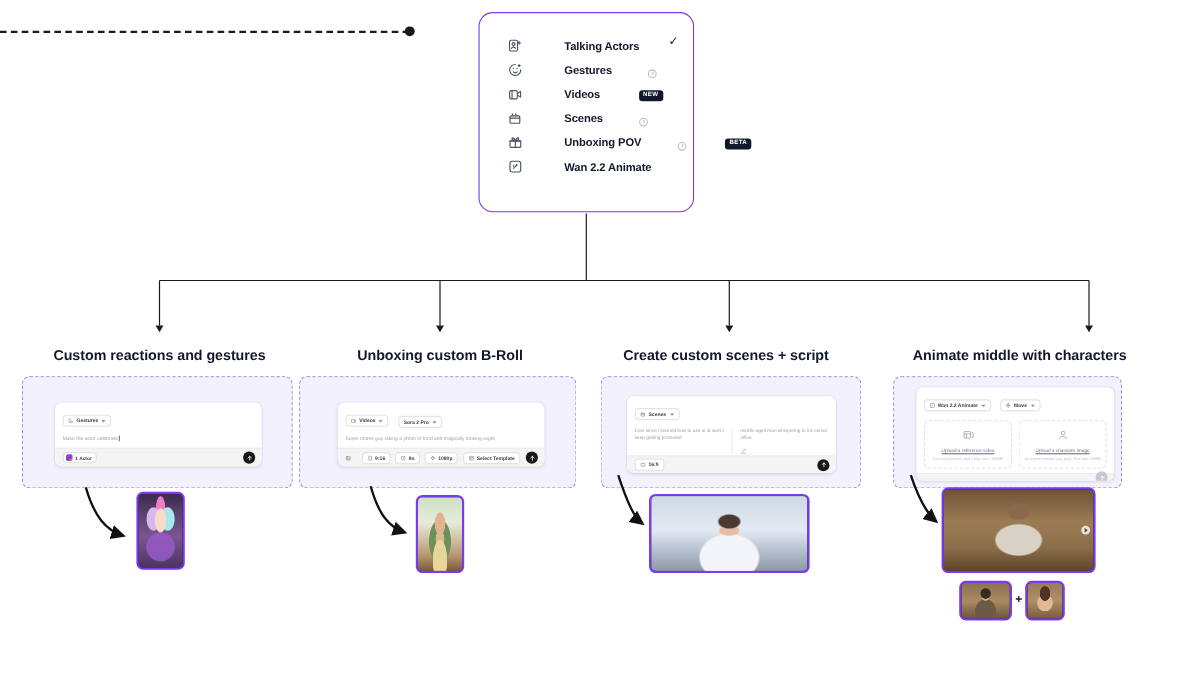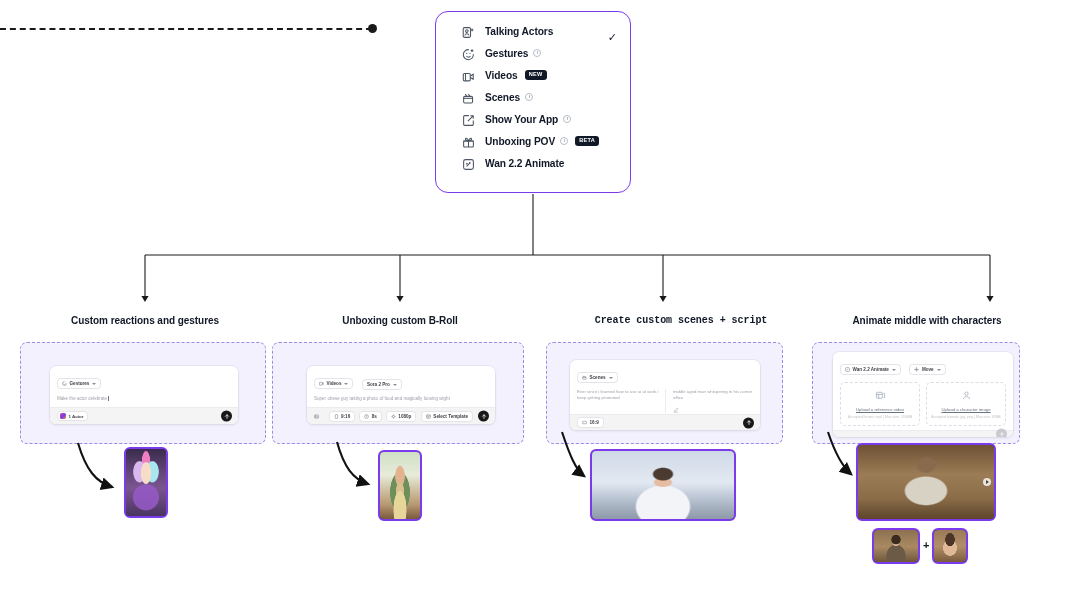--- a/index.html
+++ b/index.html
@@ -24,24 +24,25 @@
   
   .menu-panel {
     position: absolute; left: 435px; top: 11px;
     width: 196px; height: 182px;
     background: #fff;
     border: 1.6px solid #7c3aed;
     border-radius: 13px;
     padding: 14px 0 12px 0;
   }
   .menu-item {
-    display: flex; align-items: flex-start;
+    display: flex; align-items: flex-end;
     height: 22px; margin-bottom: 0px;
     padding: 0 14px 0 26px;
     position: relative;
+    gap: 28px;
   }
   .menu-item + .menu-item { margin-top: 0; }
   .mi-icon {
     width: 13px; height: 13px; flex: 0 0 13px;
     margin-right: 10px; color: #4b5563;
     display: flex; align-items: center; justify-content: center;
   }
   .mi-icon svg { width: 13px; height: 13px; display: block; }
   .mi-label {
     font-size: 10.2px; font-weight: 700; color: #111827;
@@ -66,21 +67,21 @@
     position: absolute; right: 13px; top: 50%; transform: translateY(-50%);
     font-size: 11px; color: #111827; font-weight: 400;
   }
 
   
   .tree-svg { position: absolute; left: 0; top: 0; width: 1080px; height: 612px; pointer-events: none; }
 
   
   .branch-label {
     position: absolute;
-    font-size: 10px; font-weight: 700; color: #111827;
+    font-size: 13px; font-weight: 700; color: #111827;
     letter-spacing: -0.05px;
     white-space: nowrap;
     transform: translateX(-50%);
     top: 315px;
   }
 
   
   .dash-box {
     position: absolute;
     background: #f3f1fd;
@@ -268,30 +269,20 @@
         <svg viewBox="0 0 16 16" fill="none" stroke="currentColor" stroke-width="1.3">
           <rect x="2" y="5.4" width="11" height="8.2" rx="1.5"></rect>
           <path d="M2 7.8h11"></path>
             <path d="M4.2 2.6l1.4 2.6M8 2.6l1.4 2.6"></path>
         </svg>
       </span>
       <span class="mi-label">Scenes</span>
       <span class="mi-info"></span>
     </div>
 
-    <div class="menu-item">
-      <span class="mi-icon">
-        <svg viewBox="0 0 16 16" fill="none" stroke="currentColor" stroke-width="1.3">
-          <path d="M8.4 2H3.4A1.5 1.5 0 0 0 2 3.5v9A1.5 1.5 0 0 0 3.4 14h9a1.5 1.5 0 0 0 1.5-1.5V8"></path>
-          <path d="M7.2 8.8L13.6 2.4M10.2 2.2h3.6v3.6"></path>
-        </svg>
-      </span>
-      <span class="mi-label">Show Your App</span>
-      <span class="mi-info"></span>
-    </div>
 
     <div class="menu-item">
       <span class="mi-icon">
         <svg viewBox="0 0 16 16" fill="none" stroke="currentColor" stroke-width="1.3">
           <rect x="2" y="6.2" width="12" height="7.4" rx="1.2"></rect>
           <path d="M1.4 6.2h13.2M8 6.2v7.4"></path>
           <path d="M8 6.2C8 6.2 6.6 2.4 4.9 2.9 3.6 3.3 4 5.6 8 6.2zM8 6.2c0 0 1.4-3.8 3.1-3.3 1.3.4.9 2.7-3.1 3.3z"></path>
         </svg>
       </span>
       <span class="mi-label">Unboxing POV</span>
@@ -324,21 +315,21 @@
     <g fill="#1a1a1a">
       <path d="M145 302 l-3.6 -6 h7.2 z"></path>
       <path d="M400 302 l-3.6 -6 h7.2 z"></path>
       <path d="M663 302 l-3.6 -6 h7.2 z"></path>
       <path d="M990 302 l-3.6 -6 h7.2 z"></path>
     </g>
   </svg>
 
   <div class="branch-label" style="left:145px;">Custom reactions and gestures</div>
   <div class="branch-label" style="left:400px;">Unboxing custom B-Roll</div>
-  <div class="branch-label" style="left:681px;font-family:Liberation Mono, monospace;">Create custom scenes + script</div>
+  <div class="branch-label" style="left:660px;">Create custom scenes + script</div>
   <div class="branch-label" style="left:927px;">Animate middle with characters</div>
 
   <div class="dash-box" style="left:20px;  top:342px; width:246px; height:102px;"></div>
   <div class="dash-box" style="left:272px; top:342px; width:252px; height:102px;"></div>
   <div class="dash-box" style="left:546px; top:342px; width:237px; height:102px;"></div>
   <div class="dash-box" style="left:812px; top:342px; width:208px; height:102px;"></div>
 
   <div class="ui-card" style="left:50px; top:366px; width:188px; height:58px;">
     <div class="card-top">
       <span class="chip">

